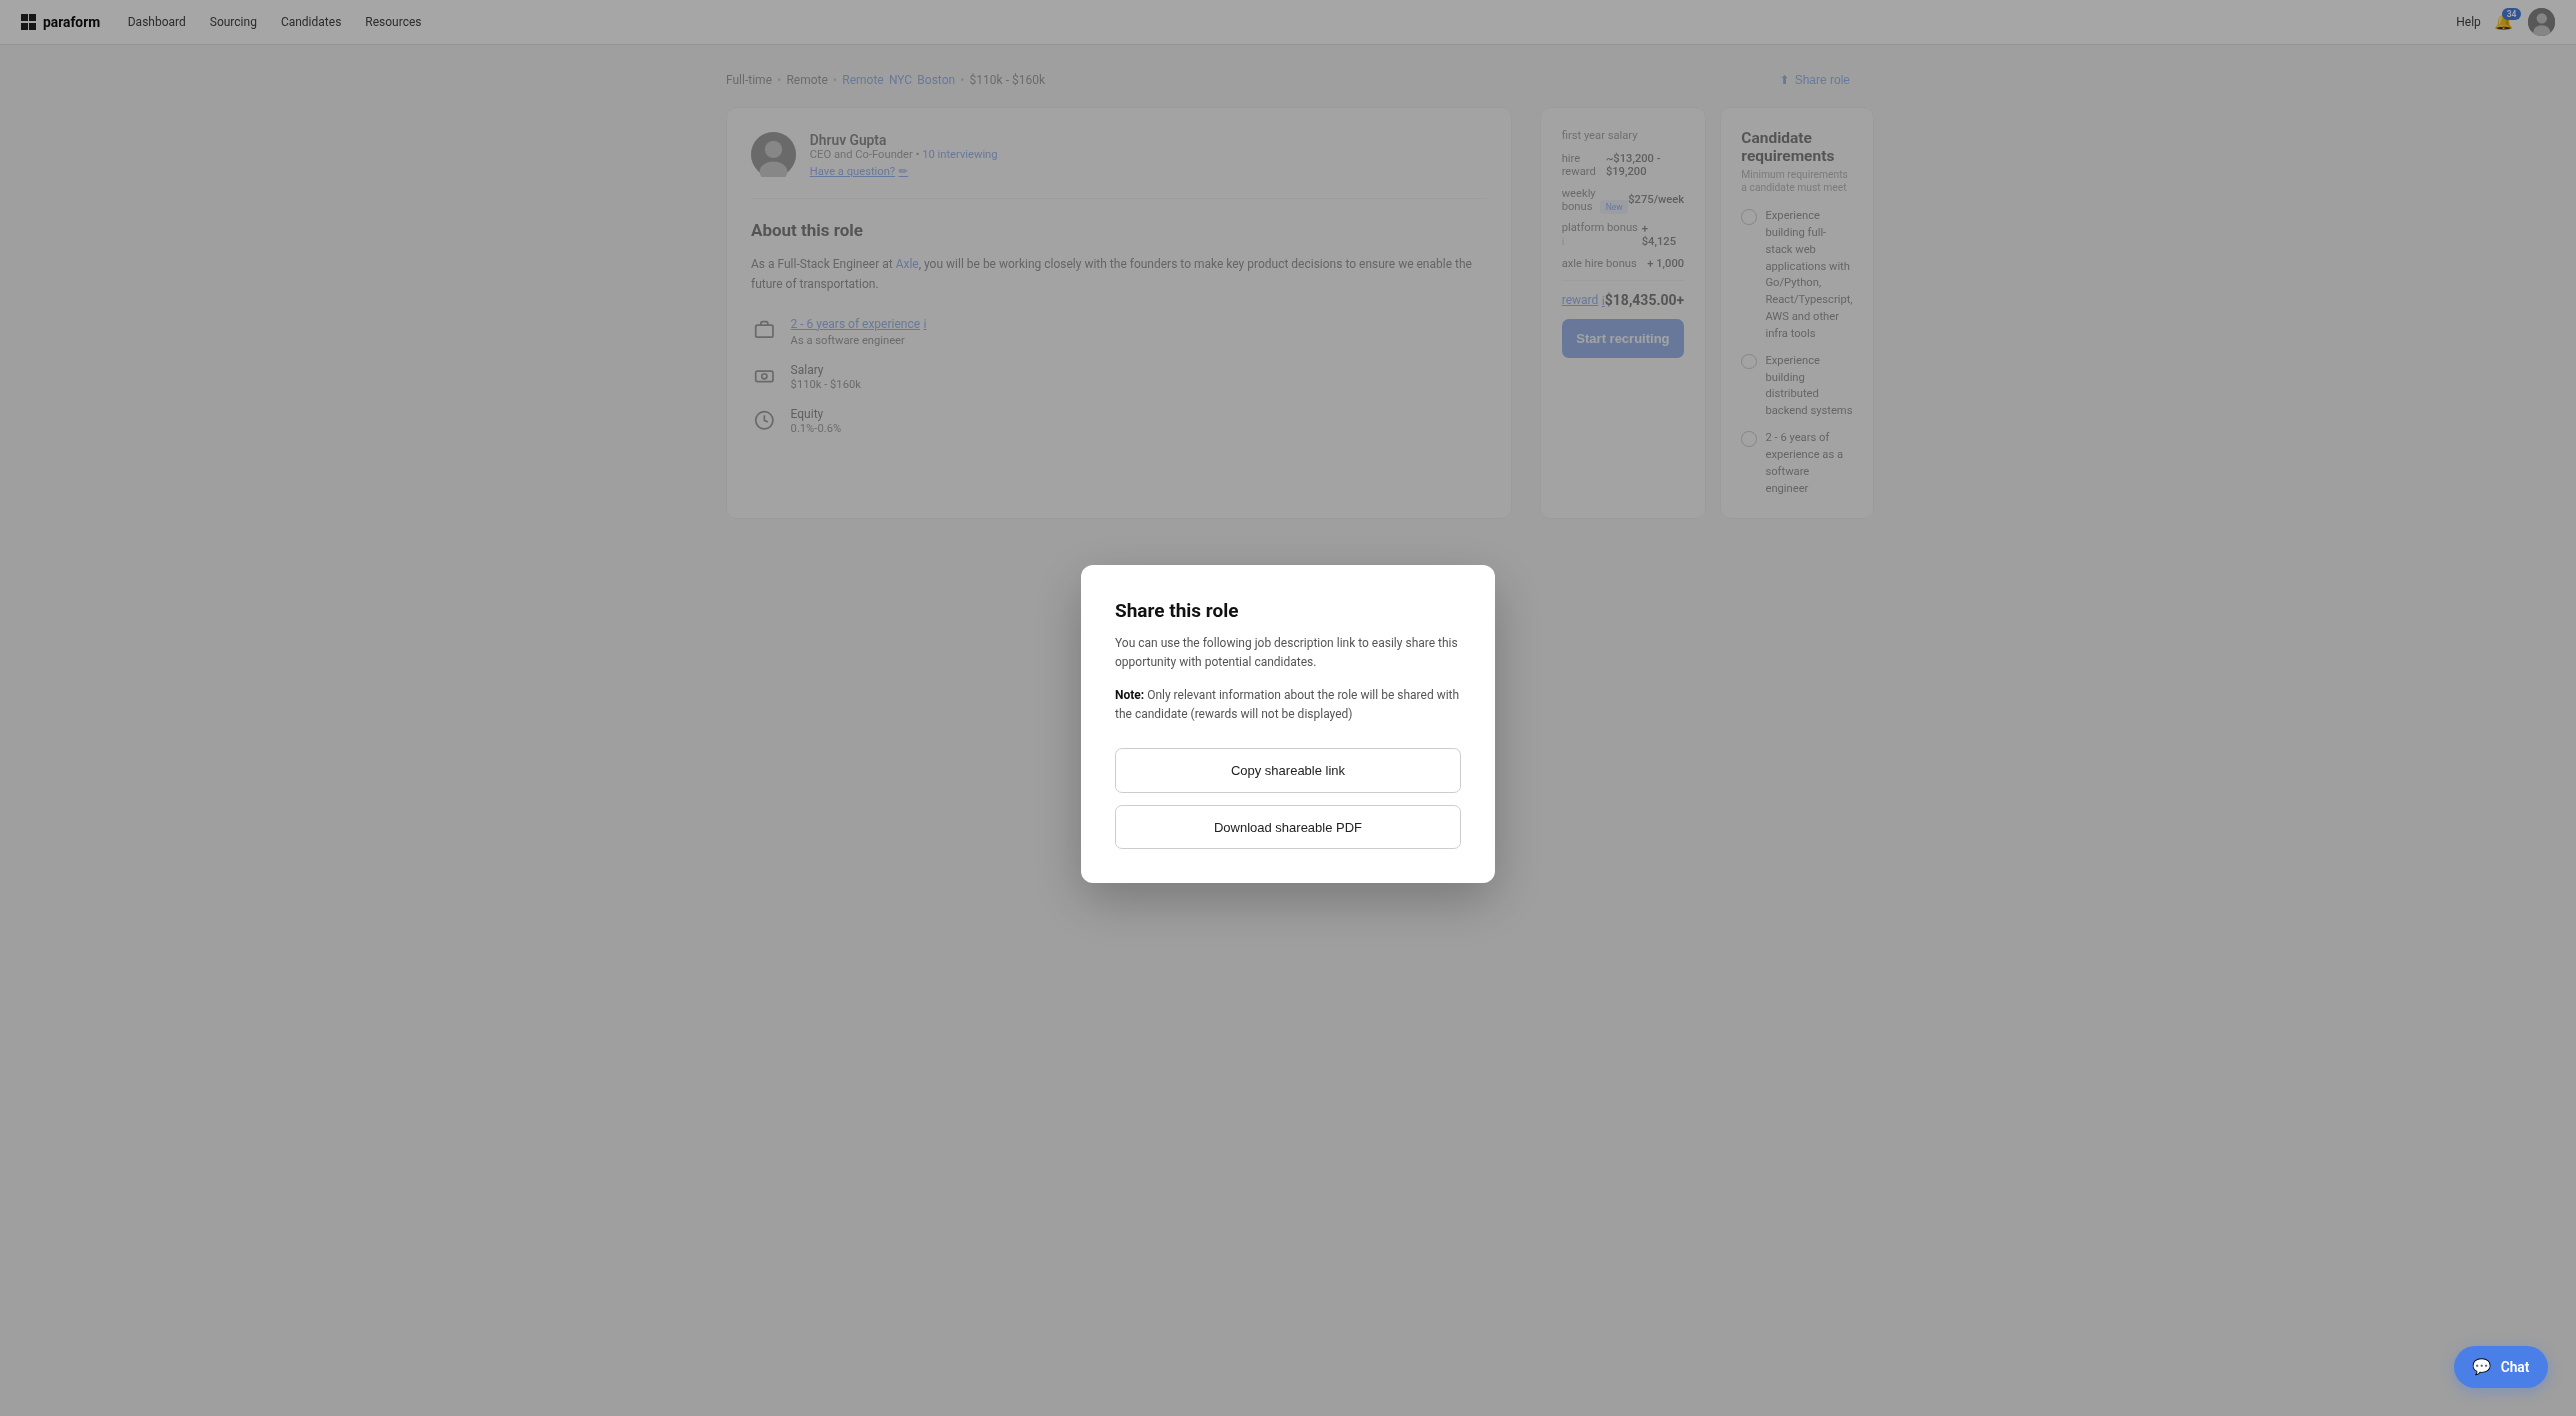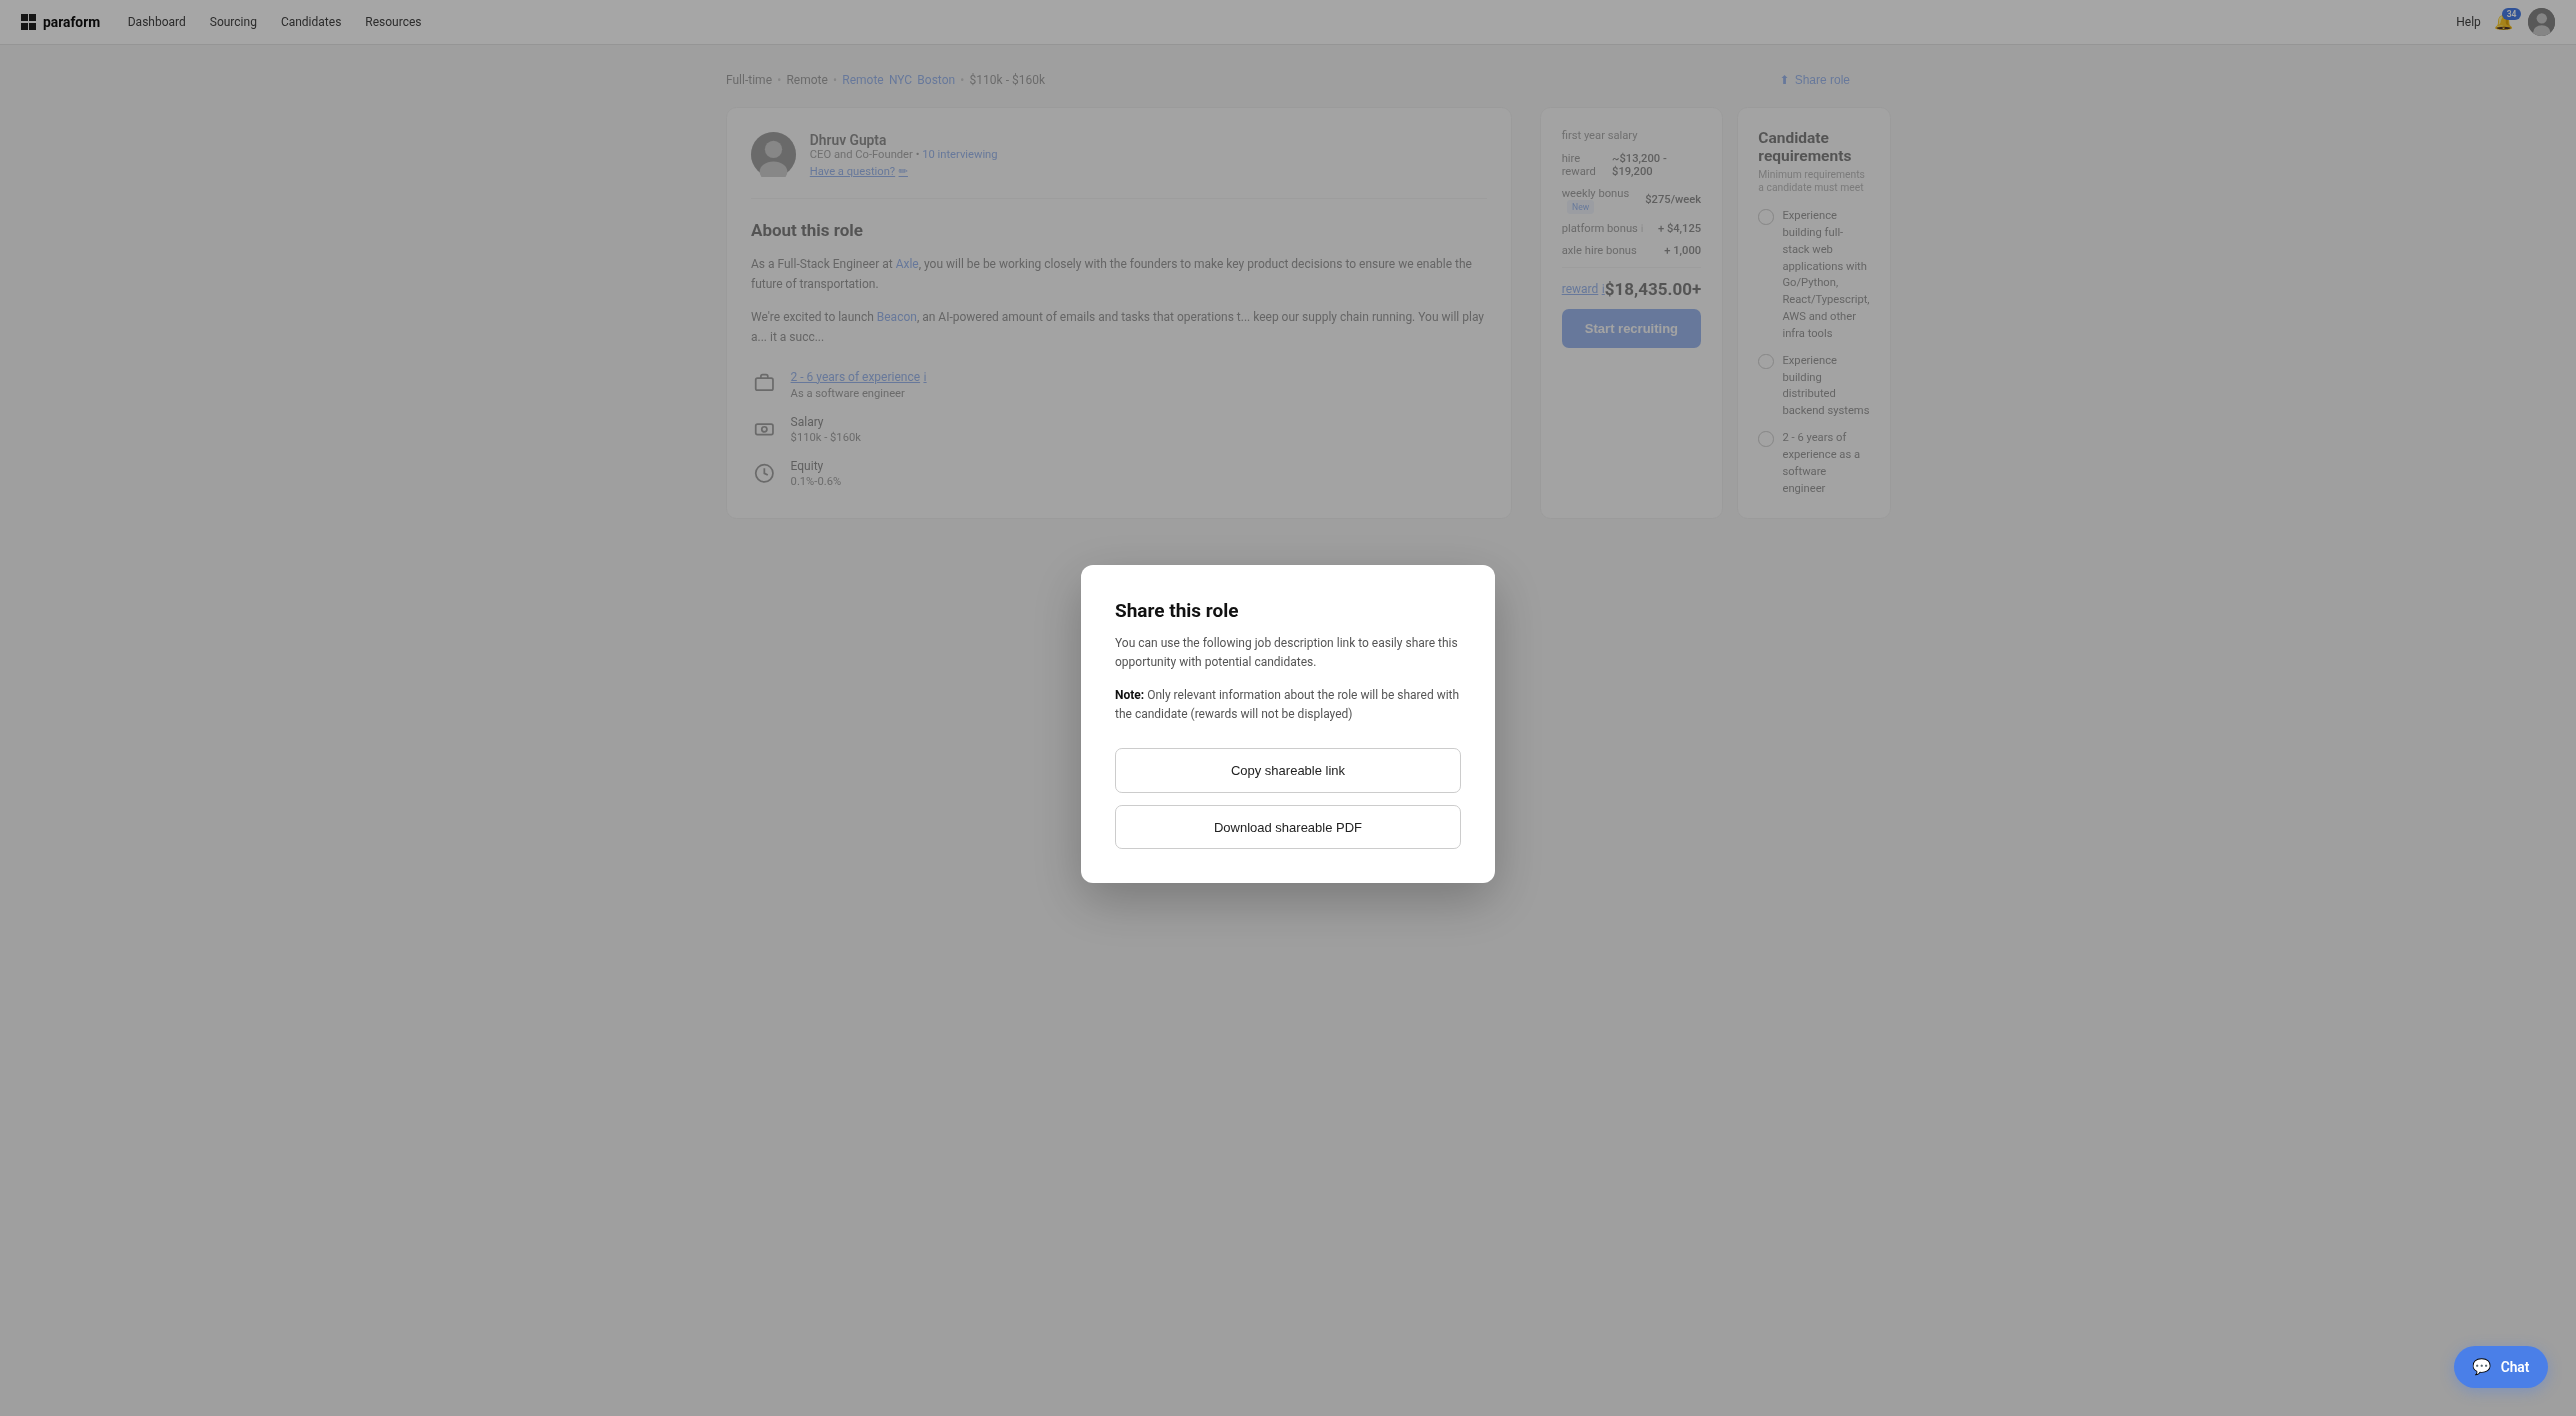--- a/index.html
+++ b/index.html
@@ -66,21 +66,21 @@
     .reward-card { background: #fff; border-radius: 10.3px; padding: 20.7px; border: 0.9px solid #e8e8e8; }
     .reward-title { font-size: 11.2px; color: #666; margin-bottom: 3.4px; }
     .reward-rows { display: flex; flex-direction: column; gap: 8.6px; margin-top: 10.3px; }
     .reward-row { display: flex; justify-content: space-between; align-items: center; font-size: 11.2px; }
     .reward-row .rlabel { color: #555; }
     .reward-row .rval { color: #333; font-weight: 500; }
     .new-badge { background: #e8f0fe; color: #4a7fe8; font-size: 8.6px; padding: 1.7px 5.2px; border-radius: 3.4px; margin-left: 5.2px; }
     .divider { height: 0.9px; background: #eee; margin: 10.3px 0; }
     .total-row { display: flex; justify-content: space-between; align-items: center; }
     .total-label { font-size: 12px; color: #4a7fe8; text-decoration: underline; cursor: pointer; display: flex; align-items: center; gap: 3.4px; }
-    .total-val { font-size: 17px; font-weight: 700; color: #111; }
+    .total-val { font-size: 14px; font-weight: 700; color: #111; }
     .recruit-btn { width: 100%; padding: 12px; background: #4a7fe8; color: #fff; border: none; border-radius: 6.9px; font-size: 13px; font-weight: 600; cursor: pointer; margin-top: 10.3px; }
     .req-card { background: #fff; border-radius: 10.3px; padding: 20.7px; border: 0.9px solid #e8e8e8; }
     .req-title { font-size: 15.5px; font-weight: 700; color: #111; margin-bottom: 3.4px; }
     .req-subtitle { font-size: 10.3px; color: #888; margin-bottom: 13.8px; }
     .req-list { list-style: none; display: flex; flex-direction: column; gap: 10.3px; }
     .req-item { display: flex; gap: 8.6px; align-items: flex-start; font-size: 11.2px; color: #444; line-height: 1.5; }
     .check-icon { width: 15.5px; height: 15.5px; border-radius: 50%; border: 1.7px solid #aaa; flex-shrink: 0; margin-top: 0.9px; display: flex; align-items: center; justify-content: center; }
 
     
     .overlay {
@@ -191,23 +191,20 @@
               <span>Have a question?</span>
               <span>✏</span>
             </div>
           </div>
         </div>
 
         <div>
           <div class="section-title">About this role</div>
           <div class="body-text">
             As a Full-Stack Engineer at <span class="highlight">Axle</span>, you will be be working closely with the founders to make key product decisions to ensure we enable the future of transportation.
-          </div>
-          <div class="body-text">
-            We're excited to launch <span class="highlight">Beacon</span>, an AI-powered amount of emails and tasks that operations t... keep our supply chain running. You will play a... it a succ...
           </div>
         </div>
 
         <div class="detail-items">
           <div class="detail-item">
             <div class="detail-icon">
               <svg width="20.7" height="20.7" viewBox="0 0 24 24" fill="none" stroke="#555" stroke-width="2">
                 <rect x="2" y="7" width="20" height="14" rx="2"></rect>
                 <path d="M16 7V5a2 2 0 00-2-2h-4a2 2 0 00-2 2v2"></path>
               </svg>

